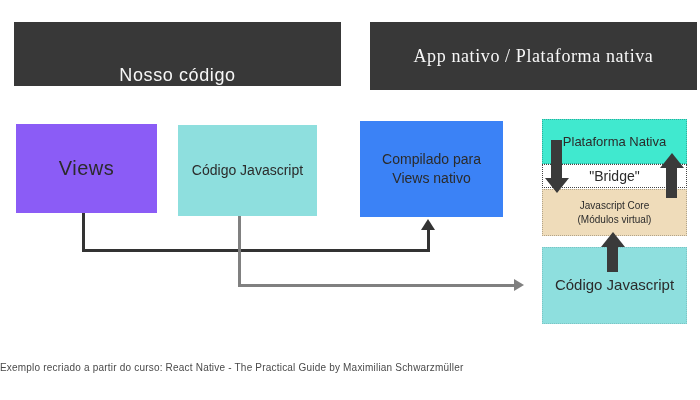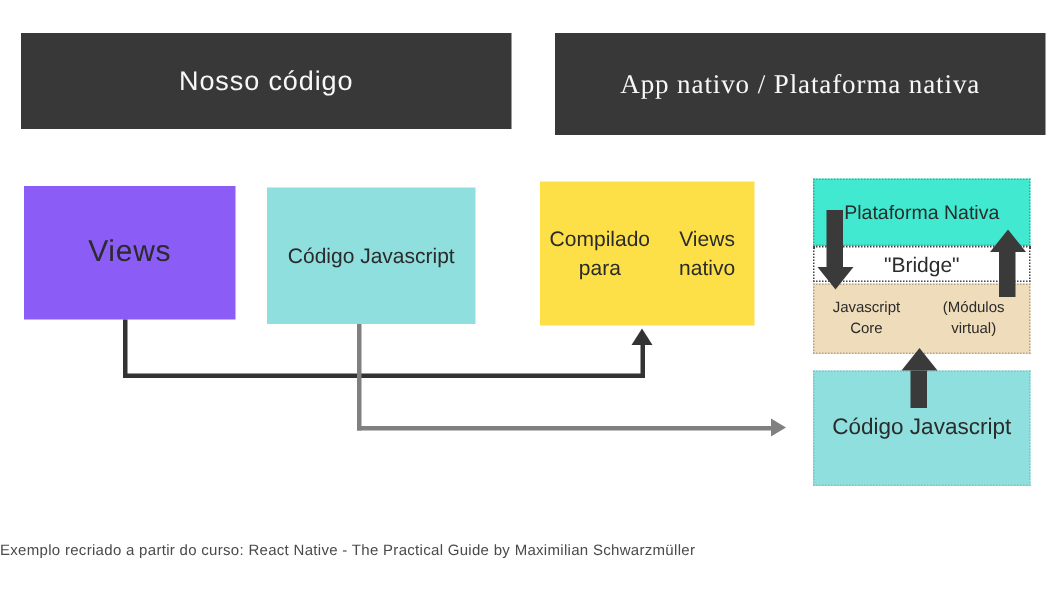--- a/index.html
+++ b/index.html
@@ -8,33 +8,33 @@
     font-family:"Liberation Sans", sans-serif; overflow:hidden;
   }
   .abs { position:absolute; }
 
   
   .header-bar {
     background:#383838; color:#f7f7f7;
     display:flex; align-items:center; justify-content:center;
     font-size:18px; letter-spacing:.6px; font-weight:400;
   }
-  #hdr-left  { left:14px;  top:22px; width:327px; height:64px; }
+  #hdr-left  { left:14px;  top:22px; width:327px; height:64px;align-items:flex-end; }
   #hdr-right { left:370px; top:22px; width:327px; height:68px;font-family:Liberation Serif, serif; }
 
   
   .box {
-    display:flex; flex-direction:row; align-items:center; justify-content:center;
+    display:flex; flex-direction:column; align-items:center; justify-content:center;
     text-align:center; color:#2b2b2b; line-height:1.35;
   }
   #views-box      { left:16px;  top:124px; width:141px; height:89px; background:#8b5cf6; }
   #views-box .t1  { font-size:20px; letter-spacing:.5px; }
   #views-box .t2  { font-size:12.5px; margin-top:6px; }
   #jsleft-box     { left:178px; top:125px; width:139px; height:91px; background:#8edfde; font-size:14px; }
-  #compiled-box   { left:360px; top:121px; width:143px; height:96px; background:#fde047; font-size:14px; }
+  #compiled-box   { left:360px; top:121px; width:143px; height:96px; background:#3b82f6; font-size:14px; }
   #platform-box   { left:542px; top:119px; width:145px; height:45px; background:#40e9cf;
                     font-size:13px; border:1px dotted rgba(0,0,0,.25); box-sizing:border-box; }
   #bridge-band    { left:542px; top:164px; width:145px; height:24px; background:#ffffff;
                     border:1px dotted #444; box-sizing:border-box; font-size:14px; }
   #jscore-box     { left:542px; top:189px; width:145px; height:47px; background:#efdcba;
                     font-size:10px; border:1px dotted rgba(0,0,0,.25); box-sizing:border-box; }
   #jsright-box    { left:542px; top:247px; width:145px; height:77px; background:#8edfde;
                     font-size:15px; border:1px dotted rgba(120,190,190,.8); box-sizing:border-box; }
 
   

